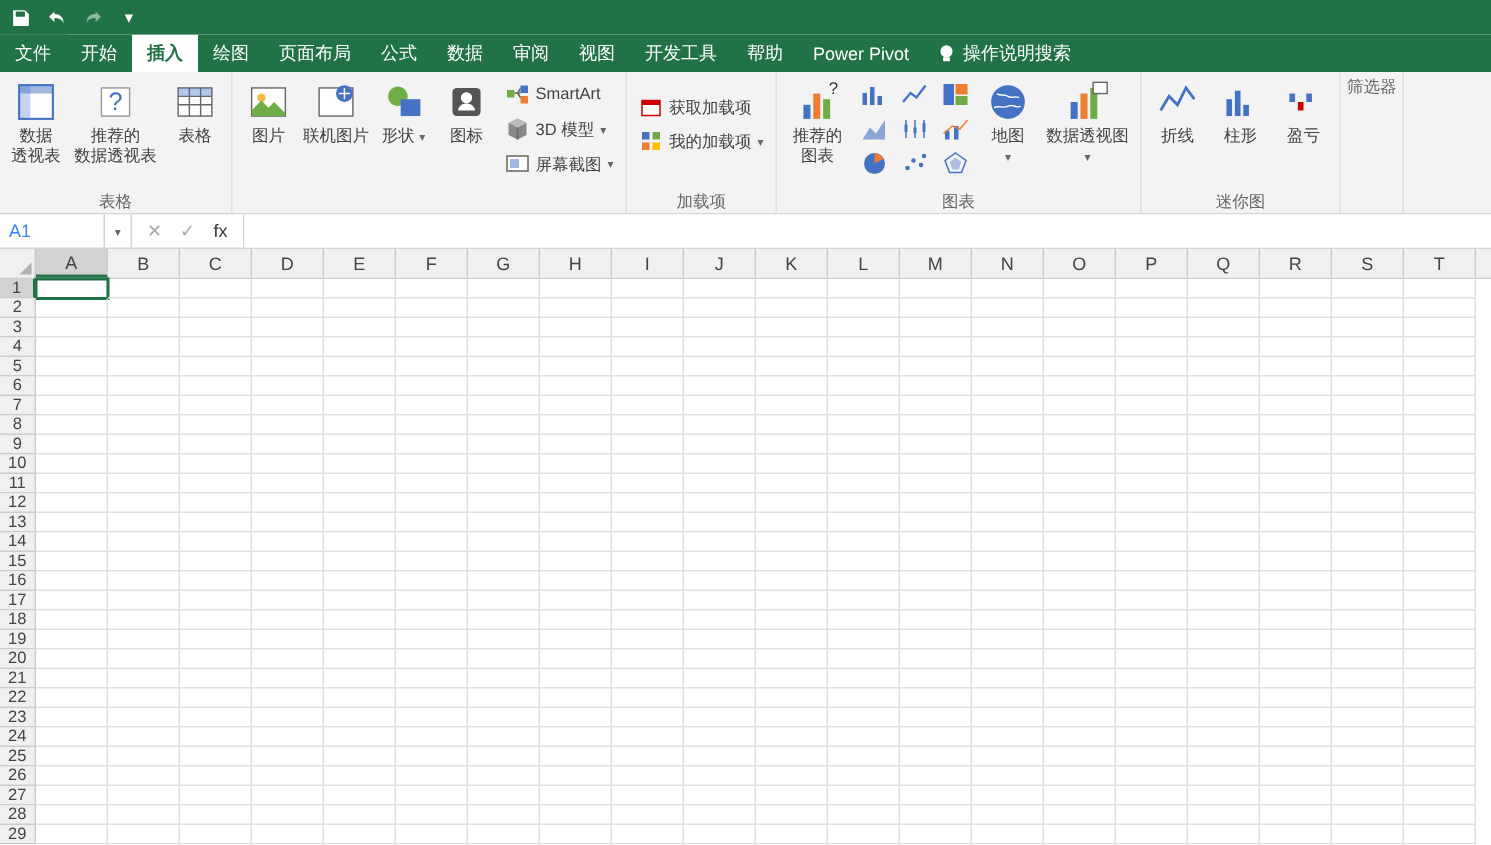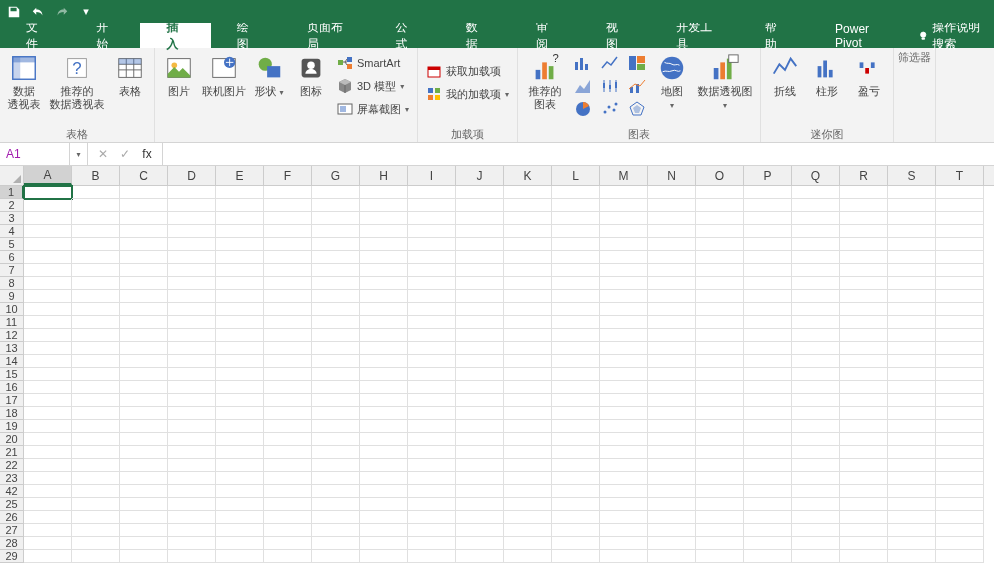--- a/index.html
+++ b/index.html
@@ -7,21 +7,21 @@
 
 
 .titlebar { height: 23px; background: #217346; display: flex; align-items: center; color: #fff; position: relative; }
 .qat { display: flex; align-items: center; gap: 4px; padding: 0 4px; }
 .qat-btn { width: 20px; height: 20px; display: flex; align-items: center; justify-content: center; color: #fff; font-size: 11px; }
 .qat-btn svg { width: 14px; height: 14px; fill: #fff; }
 .title-text { position: absolute; left: 50%; transform: translateX(-50%); font-size: 12px; }
 
 
 .tabs-row { height: 25px; background: #217346; display: flex; align-items: stretch; }
-.tab { padding: 0 26px; display: flex; align-items: center; color: #fff; font-size: 12px; cursor: pointer; }
+.tab { padding: 0 10px; display: flex; align-items: center; color: #fff; font-size: 12px; cursor: pointer; }
 .tab.file { background: #217346; }
 .tab.active { background: #fff; color: #217346; font-weight: bold; }
 .tell-me { display: flex; align-items: center; gap: 4px; padding: 0 8px; color: #fff; font-size: 12px; }
 .tell-me svg { width: 14px; height: 14px; fill: #fff; }
 
 
 .ribbon { height: 95px; background: #f3f3f3; border-bottom: 1px solid #d4d4d4; display: flex; }
 .ribbon-group { display: flex; flex-direction: column; border-right: 1px solid #e0e0e0; padding: 2px 4px 0; }
 .group-body { flex: 1; display: flex; align-items: flex-start; gap: 2px; }
 .group-label { height: 15px; text-align: center; font-size: 11px; color: #666; }
@@ -39,21 +39,21 @@
 .small-btn svg { width: 16px; height: 16px; }
 
 
 .chart-col { display: flex; flex-direction: column; gap: 1px; padding-top: 2px; }
 .chart-row { display: flex; gap: 1px; }
 .chart-cell { width: 26px; height: 22px; display: flex; align-items: center; justify-content: center; cursor: pointer; }
 .chart-cell svg { width: 20px; height: 18px; }
 
 
 .formula-bar { height: 23px; border-bottom: 1px solid #d4d4d4; display: flex; align-items: stretch; background: #fff; }
-.namebox { width: 70px; border-right: 1px solid #d4d4d4; display: flex; align-items: center; padding-left: 6px; font-size: 12px; color: #a21caf; }
+.namebox { width: 70px; border-right: 1px solid #d4d4d4; display: flex; align-items: center; padding-left: 6px; font-size: 12px; color: #3b82f6; }
 .namebox-drop { width: 18px; display: flex; align-items: center; justify-content: center; border-right: 1px solid #d4d4d4; font-size: 8px; color: #666; }
 .fx-btns { display: flex; align-items: center; gap: 4px; padding: 0 6px; border-right: 1px solid #d4d4d4; }
 .fx-btn { width: 18px; display: flex; align-items: center; justify-content: center; color: #aaa; }
 .fx-btn.fx { color: #333; }
 .formula-input { flex: 1; border: none; outline: none; padding: 0 6px; font-size: 12px; }
 
 
 .grid-area { height: 397px; overflow: hidden; position: relative; }
 .col-headers { display: flex; height: 20px; border-bottom: 1px solid #ccc; position: absolute; top: 0; left: 0; right: 0; background: #f0f0f0; }
 .select-all { width: 24px; border-right: 1px solid #ccc; background: #f0f0f0; position: relative; }
@@ -942,21 +942,21 @@
         <div class="cell"></div>
         <div class="cell"></div>
         <div class="cell"></div>
         <div class="cell"></div>
         <div class="cell"></div>
         <div class="cell"></div>
         <div class="cell"></div>
         <div class="cell"></div>
       </div>
       <div class="grid-row">
-        <div class="row-h">42</div>
+        <div class="row-h">24</div>
         <div class="cell"></div>
         <div class="cell"></div>
         <div class="cell"></div>
         <div class="cell"></div>
         <div class="cell"></div>
         <div class="cell"></div>
         <div class="cell"></div>
         <div class="cell"></div>
         <div class="cell"></div>
         <div class="cell"></div>

